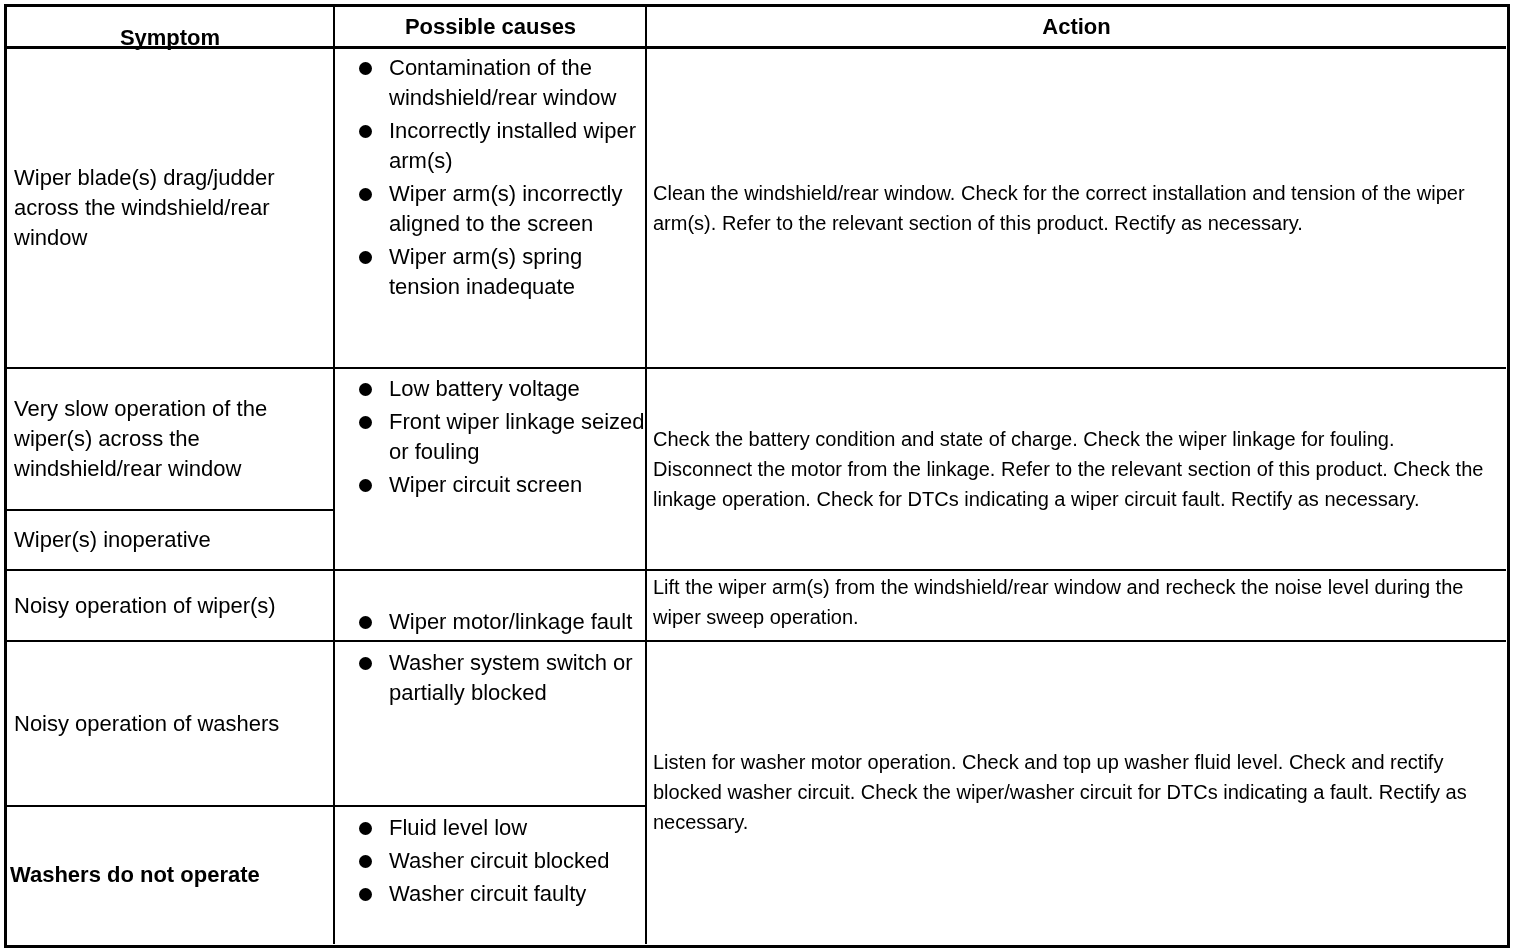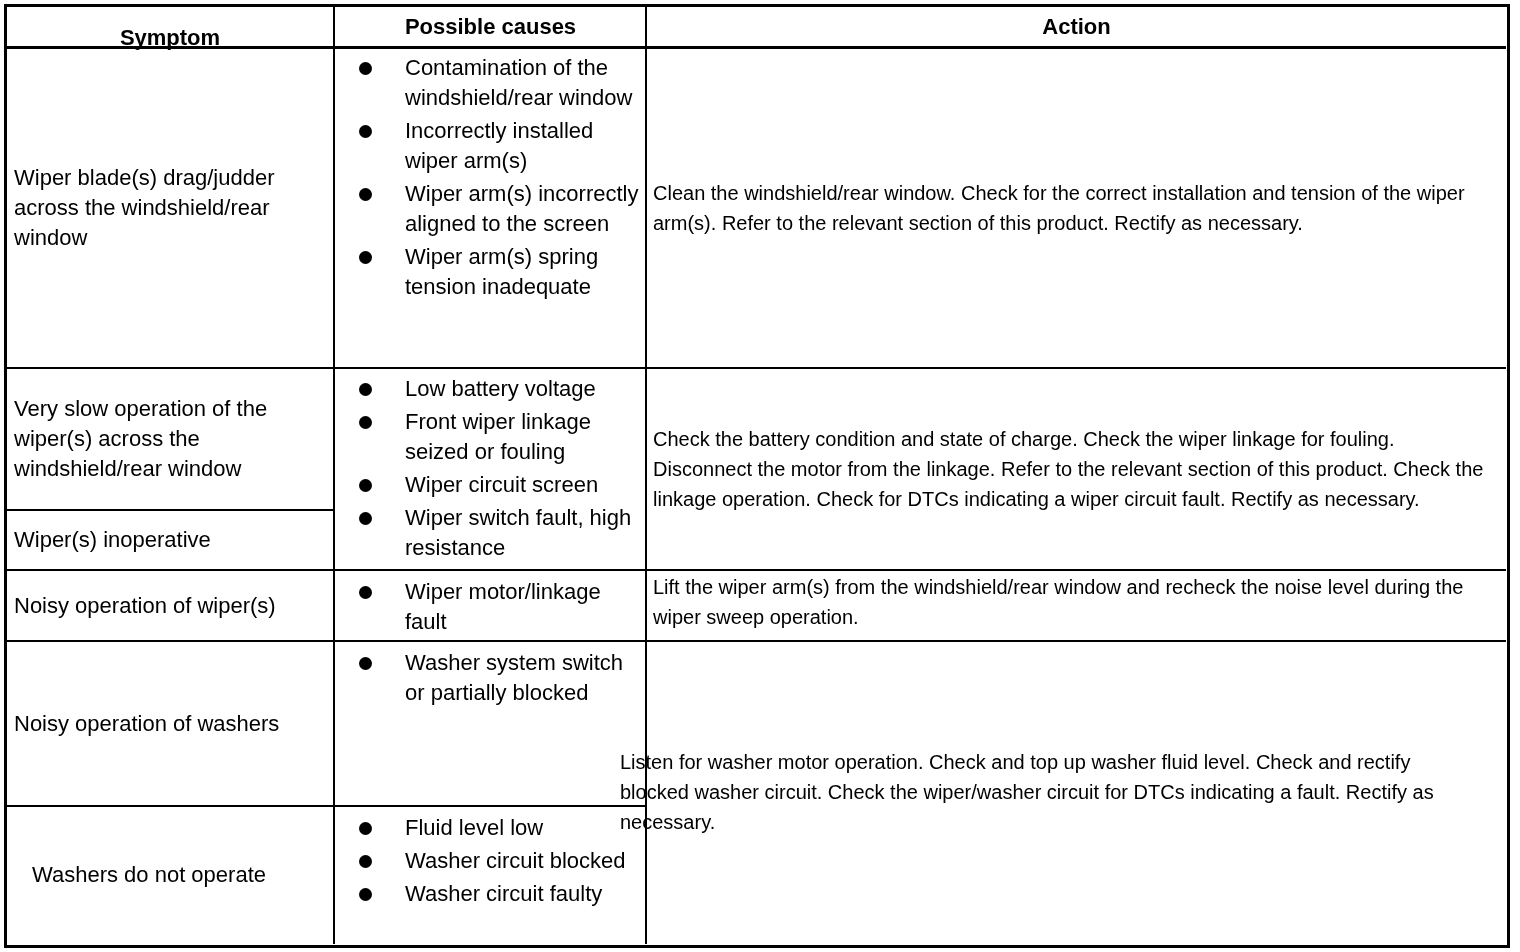--- a/index.html
+++ b/index.html
@@ -8,21 +8,21 @@
   .frame { position: absolute; left: 4px; top: 4px; width: 1500px; height: 938px;
            border: 3px solid #000; box-sizing: content-box; }
   .vline { position: absolute; width: 2px; background: #000; }
   .hline { position: absolute; height: 2px; background: #000; }
   .hline.thick { height: 3px; }
   .cell { position: absolute; display: flex; align-items: center; box-sizing: border-box; }
   .hdr { justify-content: center; font-weight: bold; font-size: 22px; }
   .txt { font-size: 22px; line-height: 30px; padding-left: 8px; }
   .act { font-size: 20px; line-height: 30px; padding-left: 6px; padding-right: 8px; }
   ul.causes { list-style: none; margin: 0; padding: 0; }
-  ul.causes li { position: relative; padding-left: 70px; font-size: 22px; line-height: 30px; margin-bottom: 3px; }
+  ul.causes li { position: relative; padding-left: 54px; font-size: 22px; line-height: 30px; margin-bottom: 3px; }
   ul.causes li .bullet { position: absolute; left: 24px; top: 9px; width: 13px; height: 13px;
                          border-radius: 50%; background: #000; }
 </style>
 </head>
 <body>
 
 <div class="frame"></div>
 
 <div class="vline" style="left:333px; top:6px; height:938px;"></div>
 <div class="vline" style="left:645px; top:6px; height:938px;"></div>
@@ -56,21 +56,20 @@
   <span>Very slow operation of the wiper(s) across the windshield/rear window</span>
 </div>
 <div class="cell txt" style="left:6px; top:511px; width:318px; height:58px;">
   <span>Wiper(s) inoperative</span>
 </div>
 <div class="cell" style="left:335px; top:374px; width:311px; height:195px; align-items:flex-start;">
   <ul class="causes">
     <li><span class="bullet"></span><span>Low battery voltage</span></li>
     <li><span class="bullet"></span><span>Front wiper linkage seized or fouling</span></li>
     <li><span class="bullet"></span><span>Wiper circuit screen</span></li>
-    <li><span class="bullet"></span><span>Wiper switch fault, high resistance</span></li>
   </ul>
 </div>
 <div class="cell act" style="left:647px; top:369px; width:859px; height:200px;">
   <span>Check the battery condition and state of charge. Check the wiper linkage for fouling. Disconnect the motor from the linkage. Refer to the relevant section of this product. Check the linkage operation. Check for DTCs indicating a wiper circuit fault. Rectify as necessary.</span>
 </div>
 
 <div class="cell txt" style="left:6px; top:571px; width:318px; height:69px;">
   <span>Noisy operation of wiper(s)</span>
 </div>
 <div class="cell" style="left:335px; top:576px; width:311px; height:64px; align-items:flex-end;">
@@ -83,25 +82,25 @@
 </div>
 
 <div class="cell txt" style="left:6px; top:642px; width:318px; height:163px;">
   <span>Noisy operation of washers</span>
 </div>
 <div class="cell" style="left:335px; top:648px; width:311px; height:157px; align-items:flex-start;">
   <ul class="causes">
     <li><span class="bullet"></span><span>Washer system switch or partially blocked</span></li>
   </ul>
 </div>
-<div class="cell txt" style="left:24px; top:807px; width:318px; height:135px;">
+<div class="cell txt" style="left:2px; top:807px; width:318px; height:135px;font-weight:bold;">
   <span>Washers do not operate</span>
 </div>
 <div class="cell" style="left:335px; top:813px; width:311px; height:129px; align-items:flex-start;">
   <ul class="causes">
     <li><span class="bullet"></span><span>Fluid level low</span></li>
     <li><span class="bullet"></span><span>Washer circuit blocked</span></li>
     <li><span class="bullet"></span><span>Washer circuit faulty</span></li>
   </ul>
 </div>
-<div class="cell act" style="left:614px; top:642px; width:859px; height:300px;">
+<div class="cell act" style="left:647px; top:642px; width:859px; height:300px;">
   <span>Listen for washer motor operation. Check and top up washer fluid level. Check and rectify blocked washer circuit. Check the wiper/washer circuit for DTCs indicating a fault. Rectify as necessary.</span>
 </div>
 
 </body></html>

